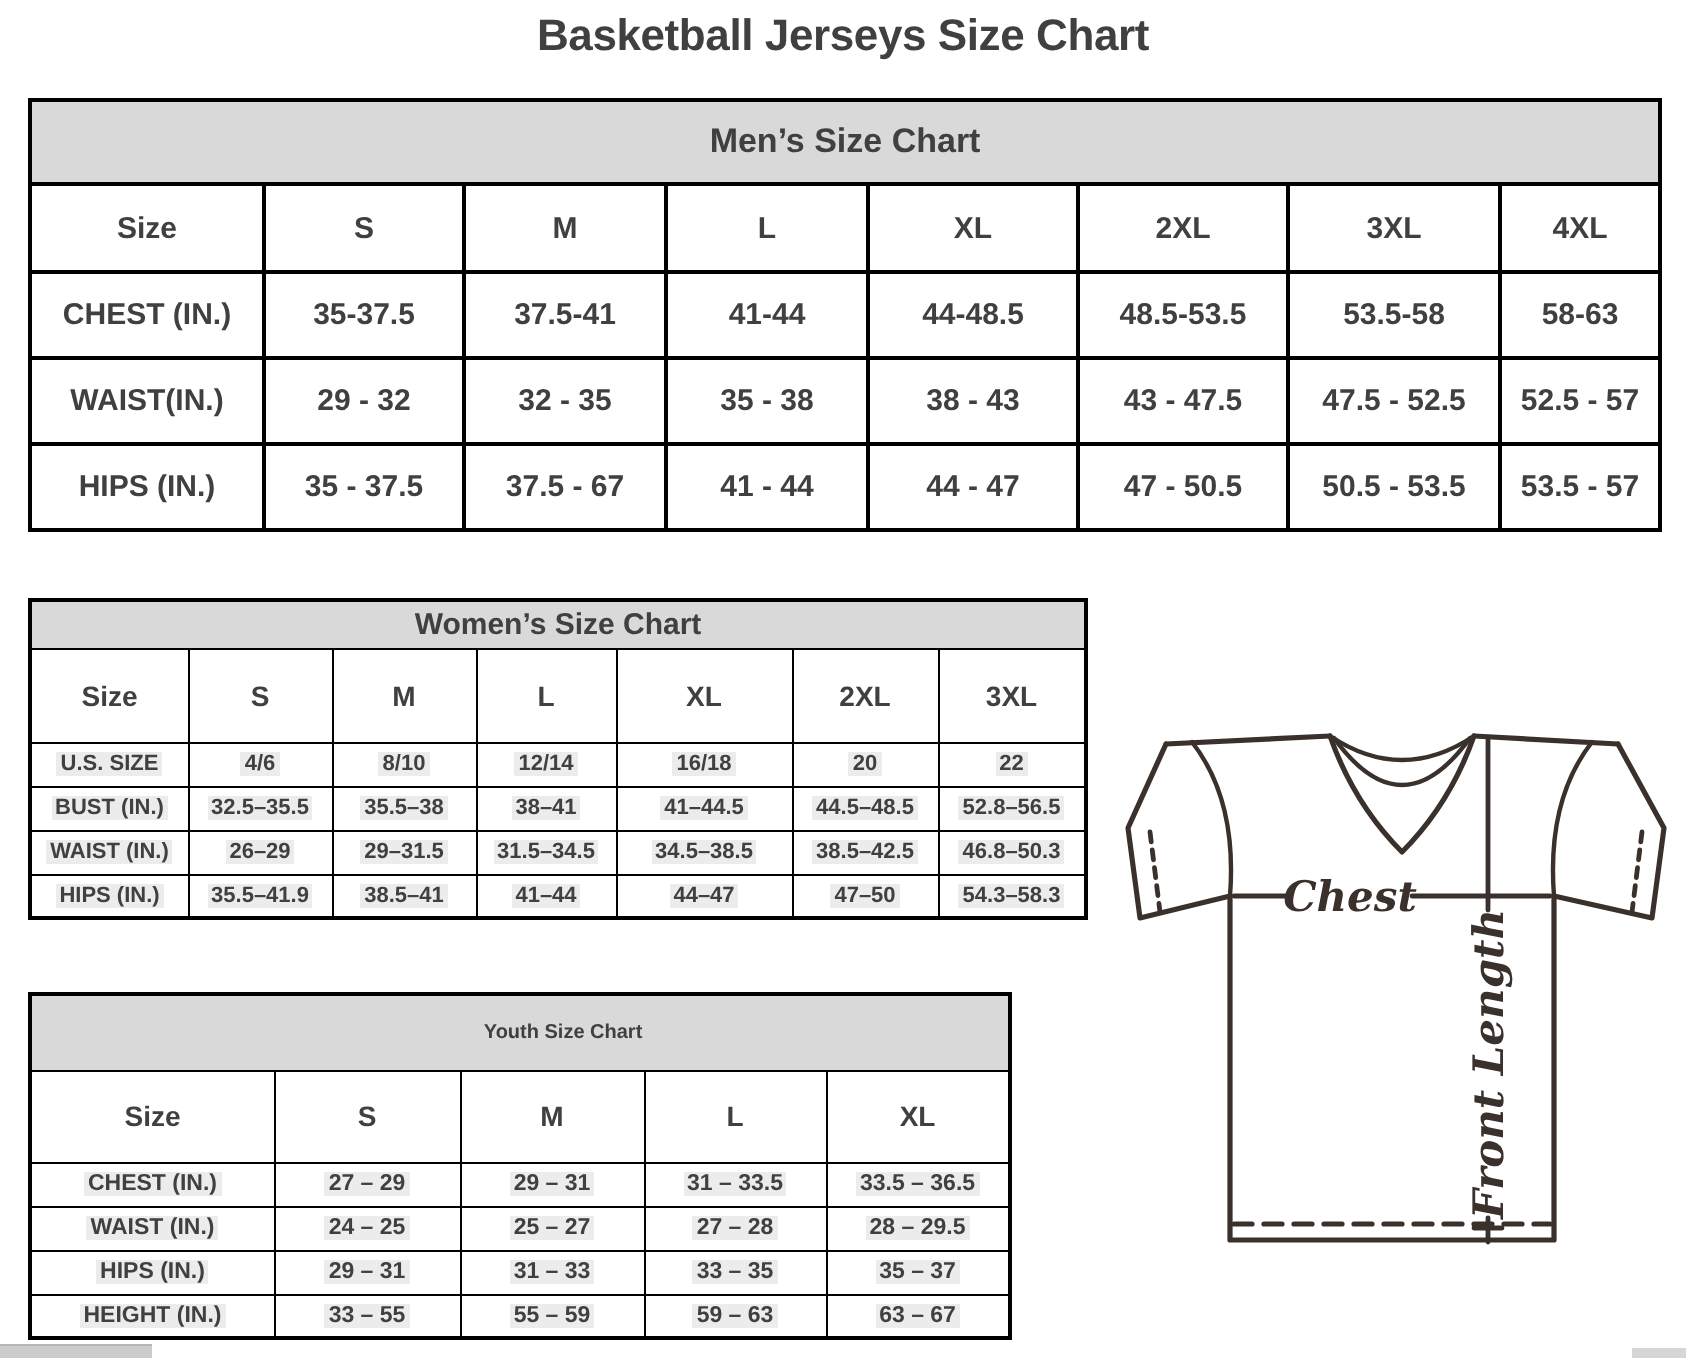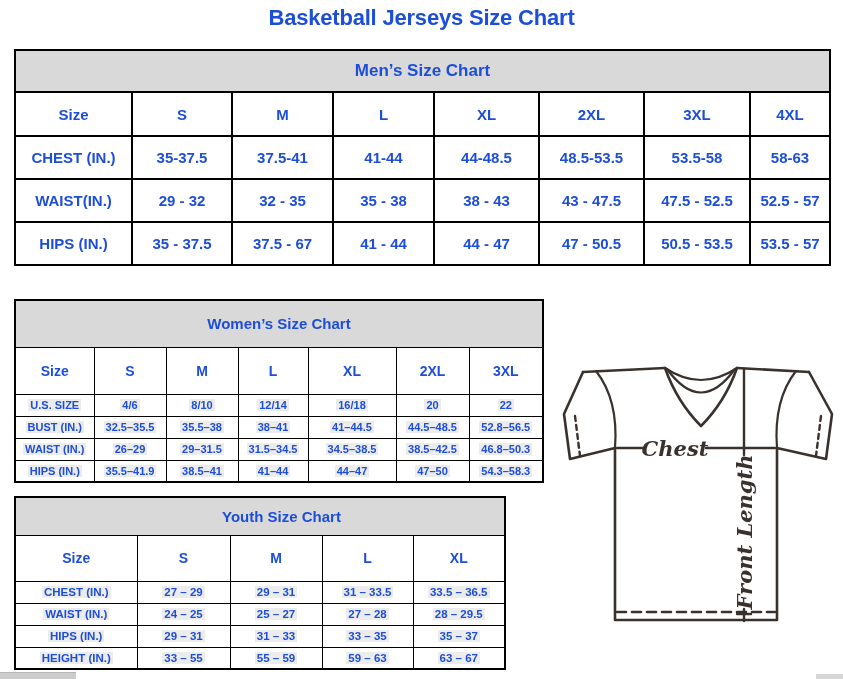--- a/index.html
+++ b/index.html
@@ -1,38 +1,38 @@
 <!DOCTYPE html>
 <html><head>
 <meta charset="utf-8">
 <style>
   html,body{margin:0;padding:0;background:#fff;}
-  .page{position:relative;width:843px;height:679px;overflow:hidden;background:#fff;color:#1d4ed8;
+  .page{position:relative;width:843px;height:679px;overflow:hidden;background:#fff;color:#404040;
         font-family:"Liberation Sans",sans-serif;}
   .title{position:absolute;top:5px;left:0;width:100%;text-align:center;
          font-weight:700;font-size:22px;letter-spacing:-0.2px;}
   table.tbl{position:absolute;border-collapse:collapse;table-layout:fixed;
             font-weight:700;border:2px solid #000;}
   .tbl th,.tbl td{border:1px solid #000;text-align:center;vertical-align:middle;
                   padding:0;overflow:hidden;white-space:nowrap;}
   .tbl tr.hdr th{background:#d9d9d9;}
   
   table.men{left:14px;top:49px;width:815px;font-size:15px;}
   .men th,.men td{border-width:2px;}
   .men tr.hdr{height:42px}.men tr.hdr th{font-size:17px;}
   .men tr.sizes{height:44px}
   .men tr.data{height:43px}
   
   table.women{left:14px;top:299px;width:528px;}
-  .women tr.hdr{height:47px}.women tr.hdr th{font-size:15px;}
+  .women tr.hdr{height:24px}.women tr.hdr th{font-size:15px;}
   .women tr.sizes{height:47px;font-size:14px;}
   .women tr.data{height:22px;font-size:11px;}
   
   table.youth{left:14px;top:496px;width:490px;}
-  .youth tr.hdr{height:38px}.youth tr.hdr th{font-size:15px;padding-left:43px;}
+  .youth tr.hdr{height:38px}.youth tr.hdr th{font-size:10px;padding-left:43px;}
   .youth tr.sizes{height:46px;font-size:14px;}
   .youth tr.data{height:22px;font-size:11.5px;}
   .hl{background:#ececec;padding:0 2px;margin-top:27px;}
   
   svg.jersey{position:absolute;left:556px;top:360px;}
   .measure-text{font-family:"DejaVu Serif","Liberation Serif",serif;
                 font-style:italic;font-weight:700;fill:#3a312d;}
   
   .sb{position:absolute;background:#cccccc;}
   .sb-left{left:0;bottom:0;width:76px;height:6px;border-top:1px solid #b5b5b5;}

